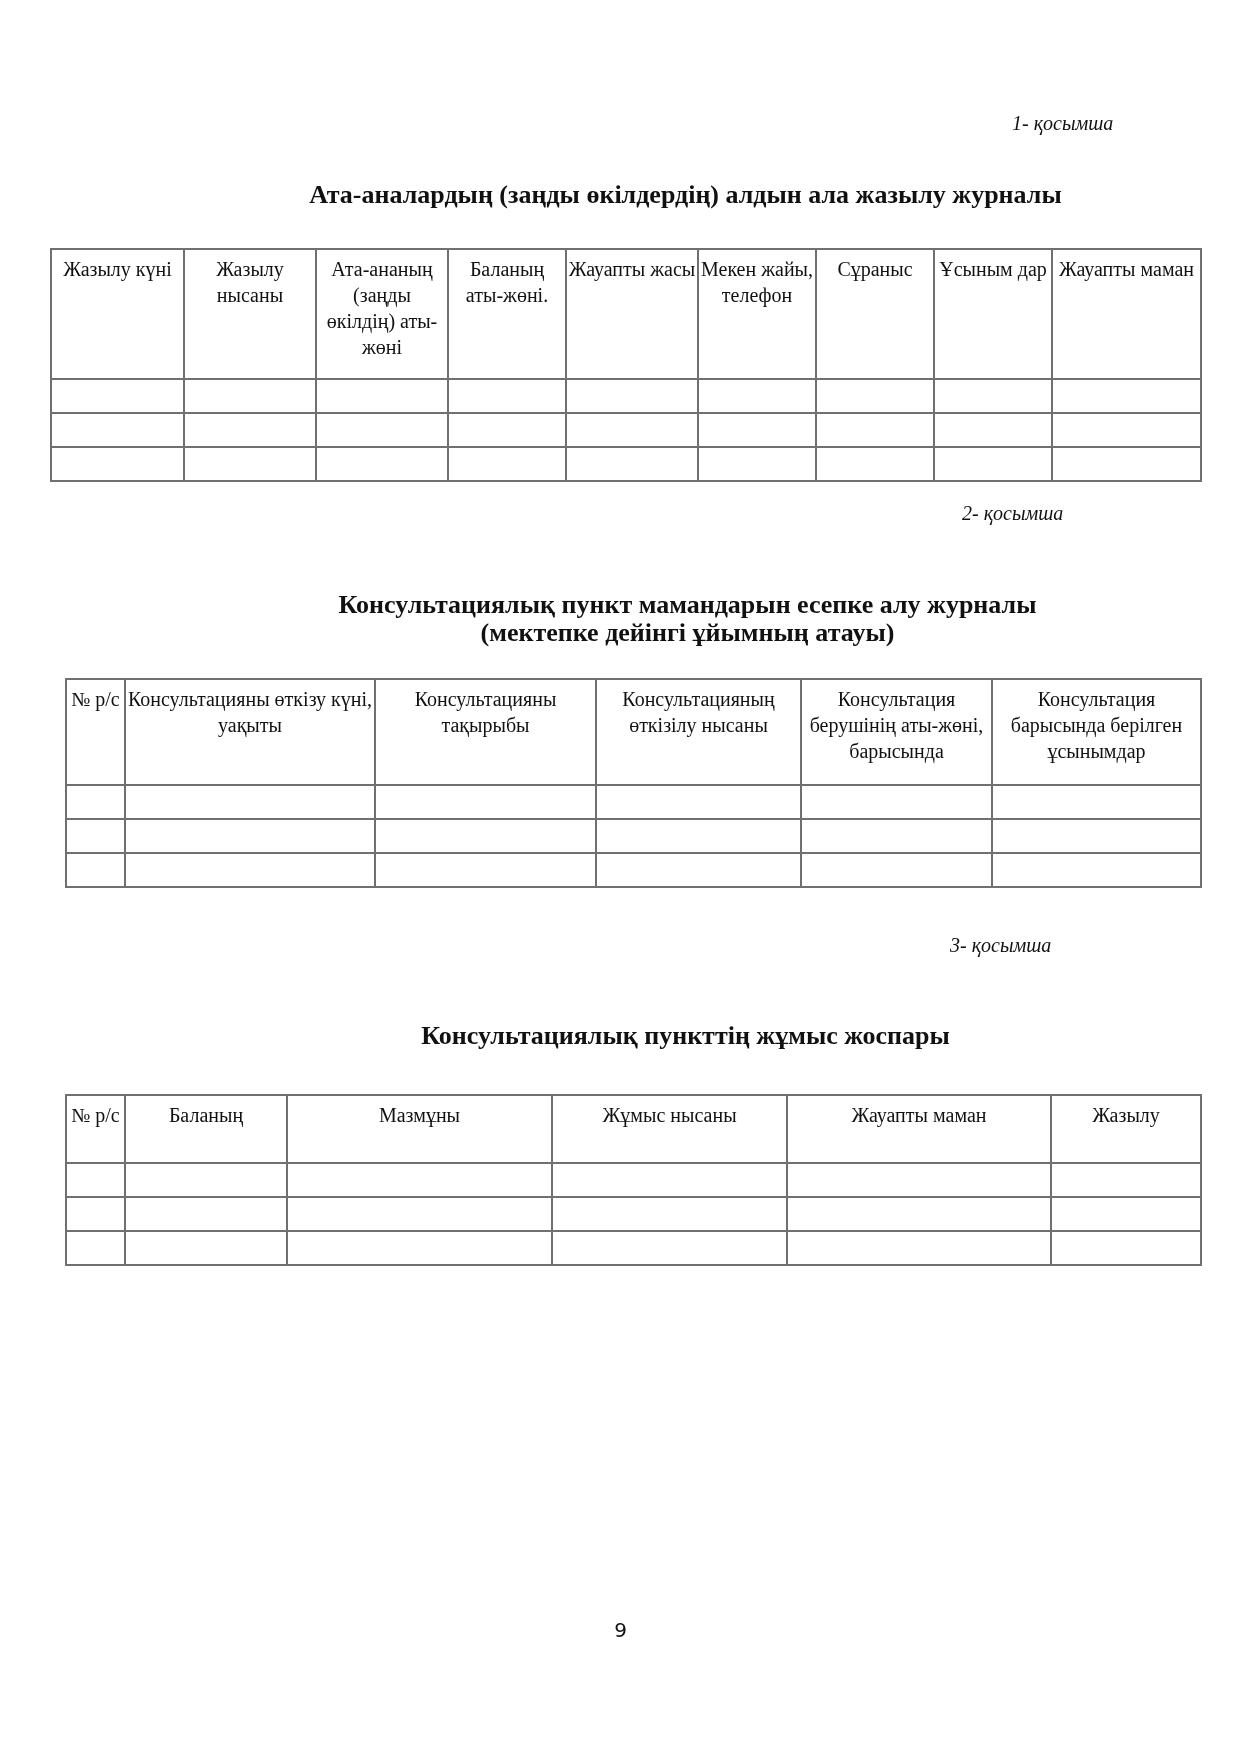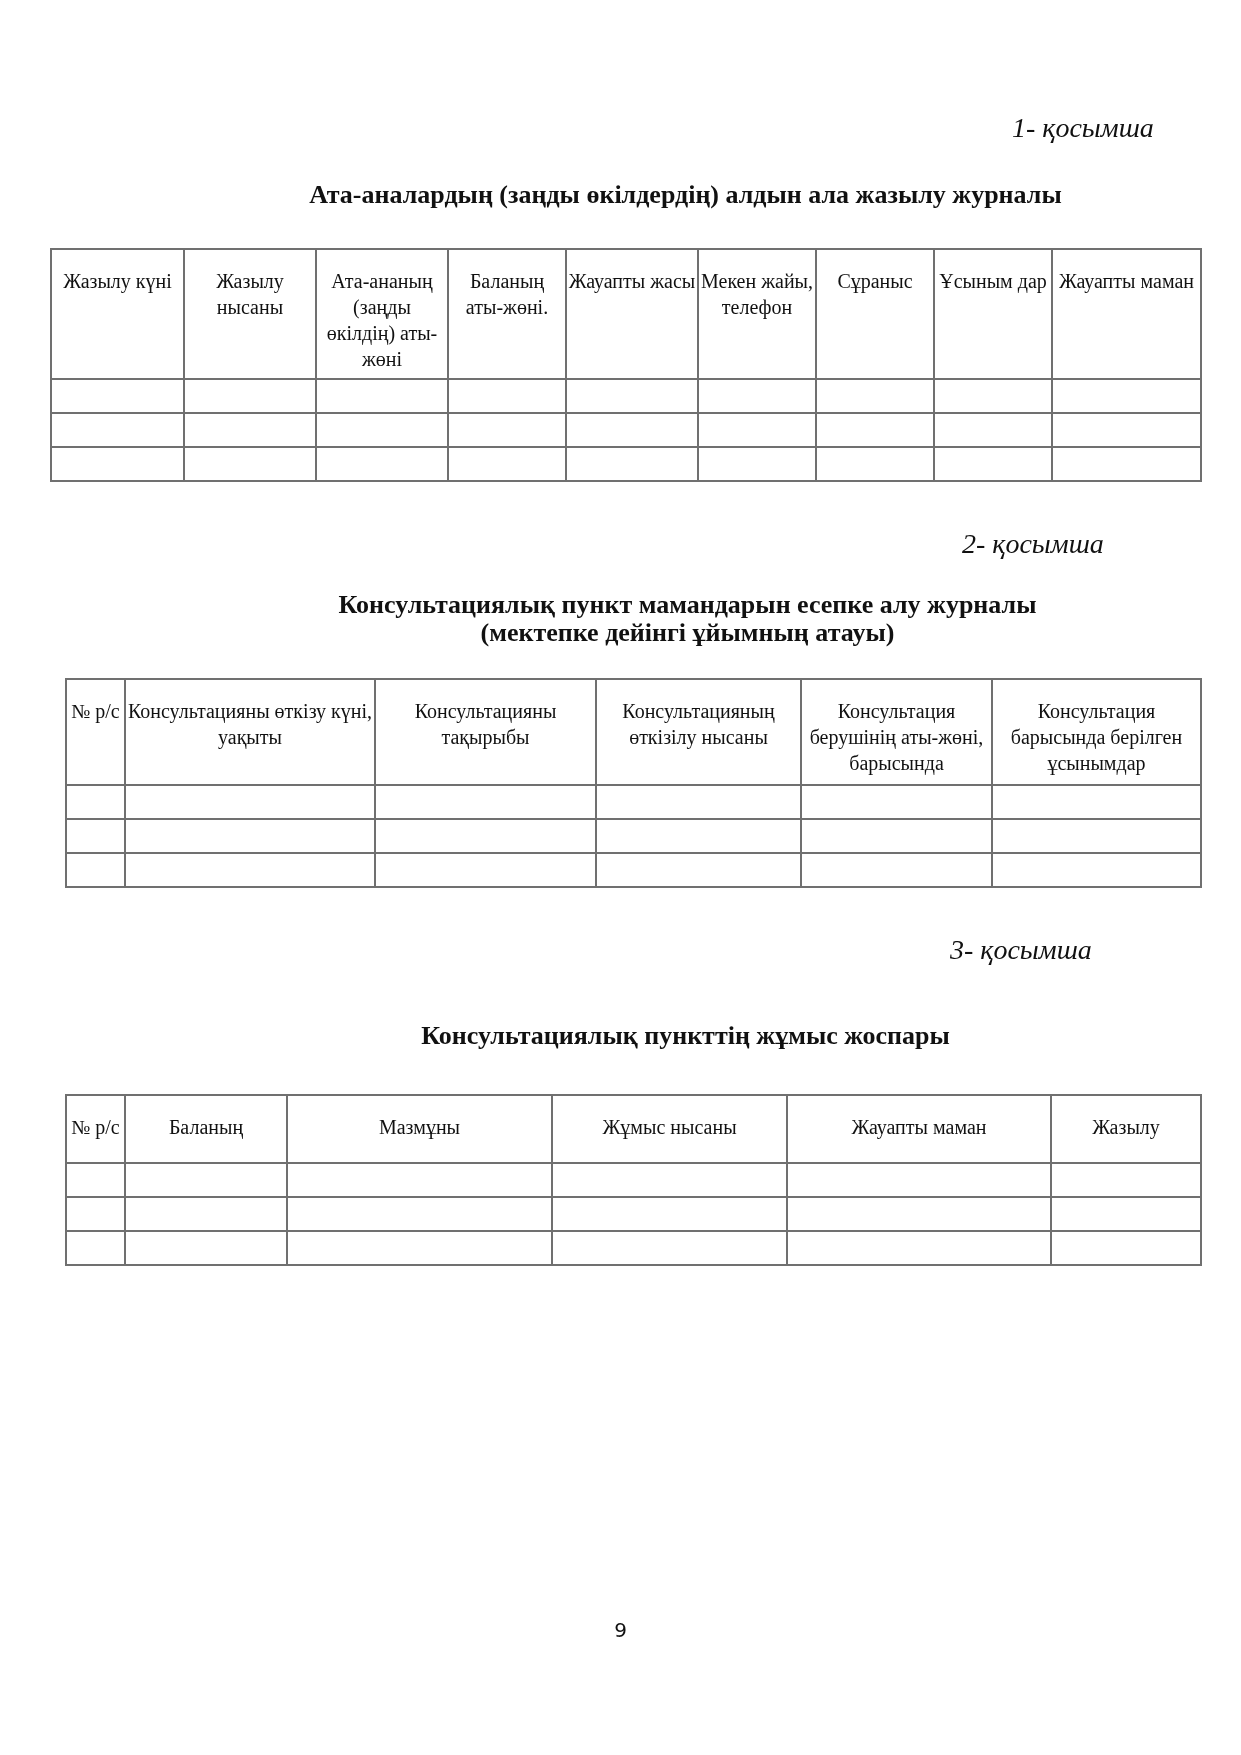--- a/index.html
+++ b/index.html
@@ -1,24 +1,24 @@
 <!DOCTYPE html>
 <html><head>
 <meta charset="utf-8">
 <style>
   html, body { margin: 0; padding: 0; background: #ffffff; }
   body { width: 1241px; height: 1755px; position: relative; overflow: hidden;
          font-family: "Liberation Serif", "DejaVu Serif", serif; color: #111; }
-  .appendix { position: absolute; font-style: italic; font-size: 28px; color: #111; }
+  .appendix { position: absolute; font-style: italic; font-size: 20px; color: #111; }
   .title { position: absolute; left: 0; width: 1241px; text-align: center;
            font-weight: bold; font-size: 26px; line-height: 30px; color: #111; }
   table.grid { position: absolute; border-collapse: collapse; table-layout: fixed; }
   table.grid td, table.grid th { border: 2px solid #707070; padding: 0; vertical-align: top;
            text-align: center; font-weight: normal; font-size: 20px; line-height: 26px; color: #111; }
-  table.grid th { padding-top: 18px; margin-top: 36px; }
+  table.grid th { padding-top: 6px; margin-top: 36px; }
   .pagenum { position: absolute; top: 1618px; left: 0; width: 1241px; text-align: center;
              font-family: "DejaVu Sans", "Liberation Sans", sans-serif; font-size: 20px; color: #111; }
 </style>
 </head>
 <body>
 
 <div class="appendix" style="top:112px; left:1012px;">1- қосымша</div>
 <div class="title" style="top:180px; left:65px;">Ата-аналардың (заңды өкілдердің) алдын ала жазылу журналы</div>
 
 <table class="grid" style="left:50px; top:248px; width:1150px;">
@@ -74,21 +74,21 @@
     <td></td>
     <td></td>
     <td></td>
     <td></td>
     <td></td>
     <td></td>
   </tr>
 </tbody>
   </table>
 
-<div class="appendix" style="top:528px; left:962px;">2- қосымша</div>
+<div class="appendix" style="top:502px; left:962px;">2- қосымша</div>
 <div class="title" style="top:590px; left:67px;">Консультациялық пункт мамандарын есепке алу журналы</div>
 <div class="title" style="top:618px; left:67px;">(мектепке дейінгі ұйымның атауы)</div>
 
 <table class="grid" style="left:65px; top:678px; width:1135px;">
   <colgroup>
     <col style="width:59px">
       <col style="width:250px">
       <col style="width:221px">
     <col style="width:205px">
       <col style="width:191px">

